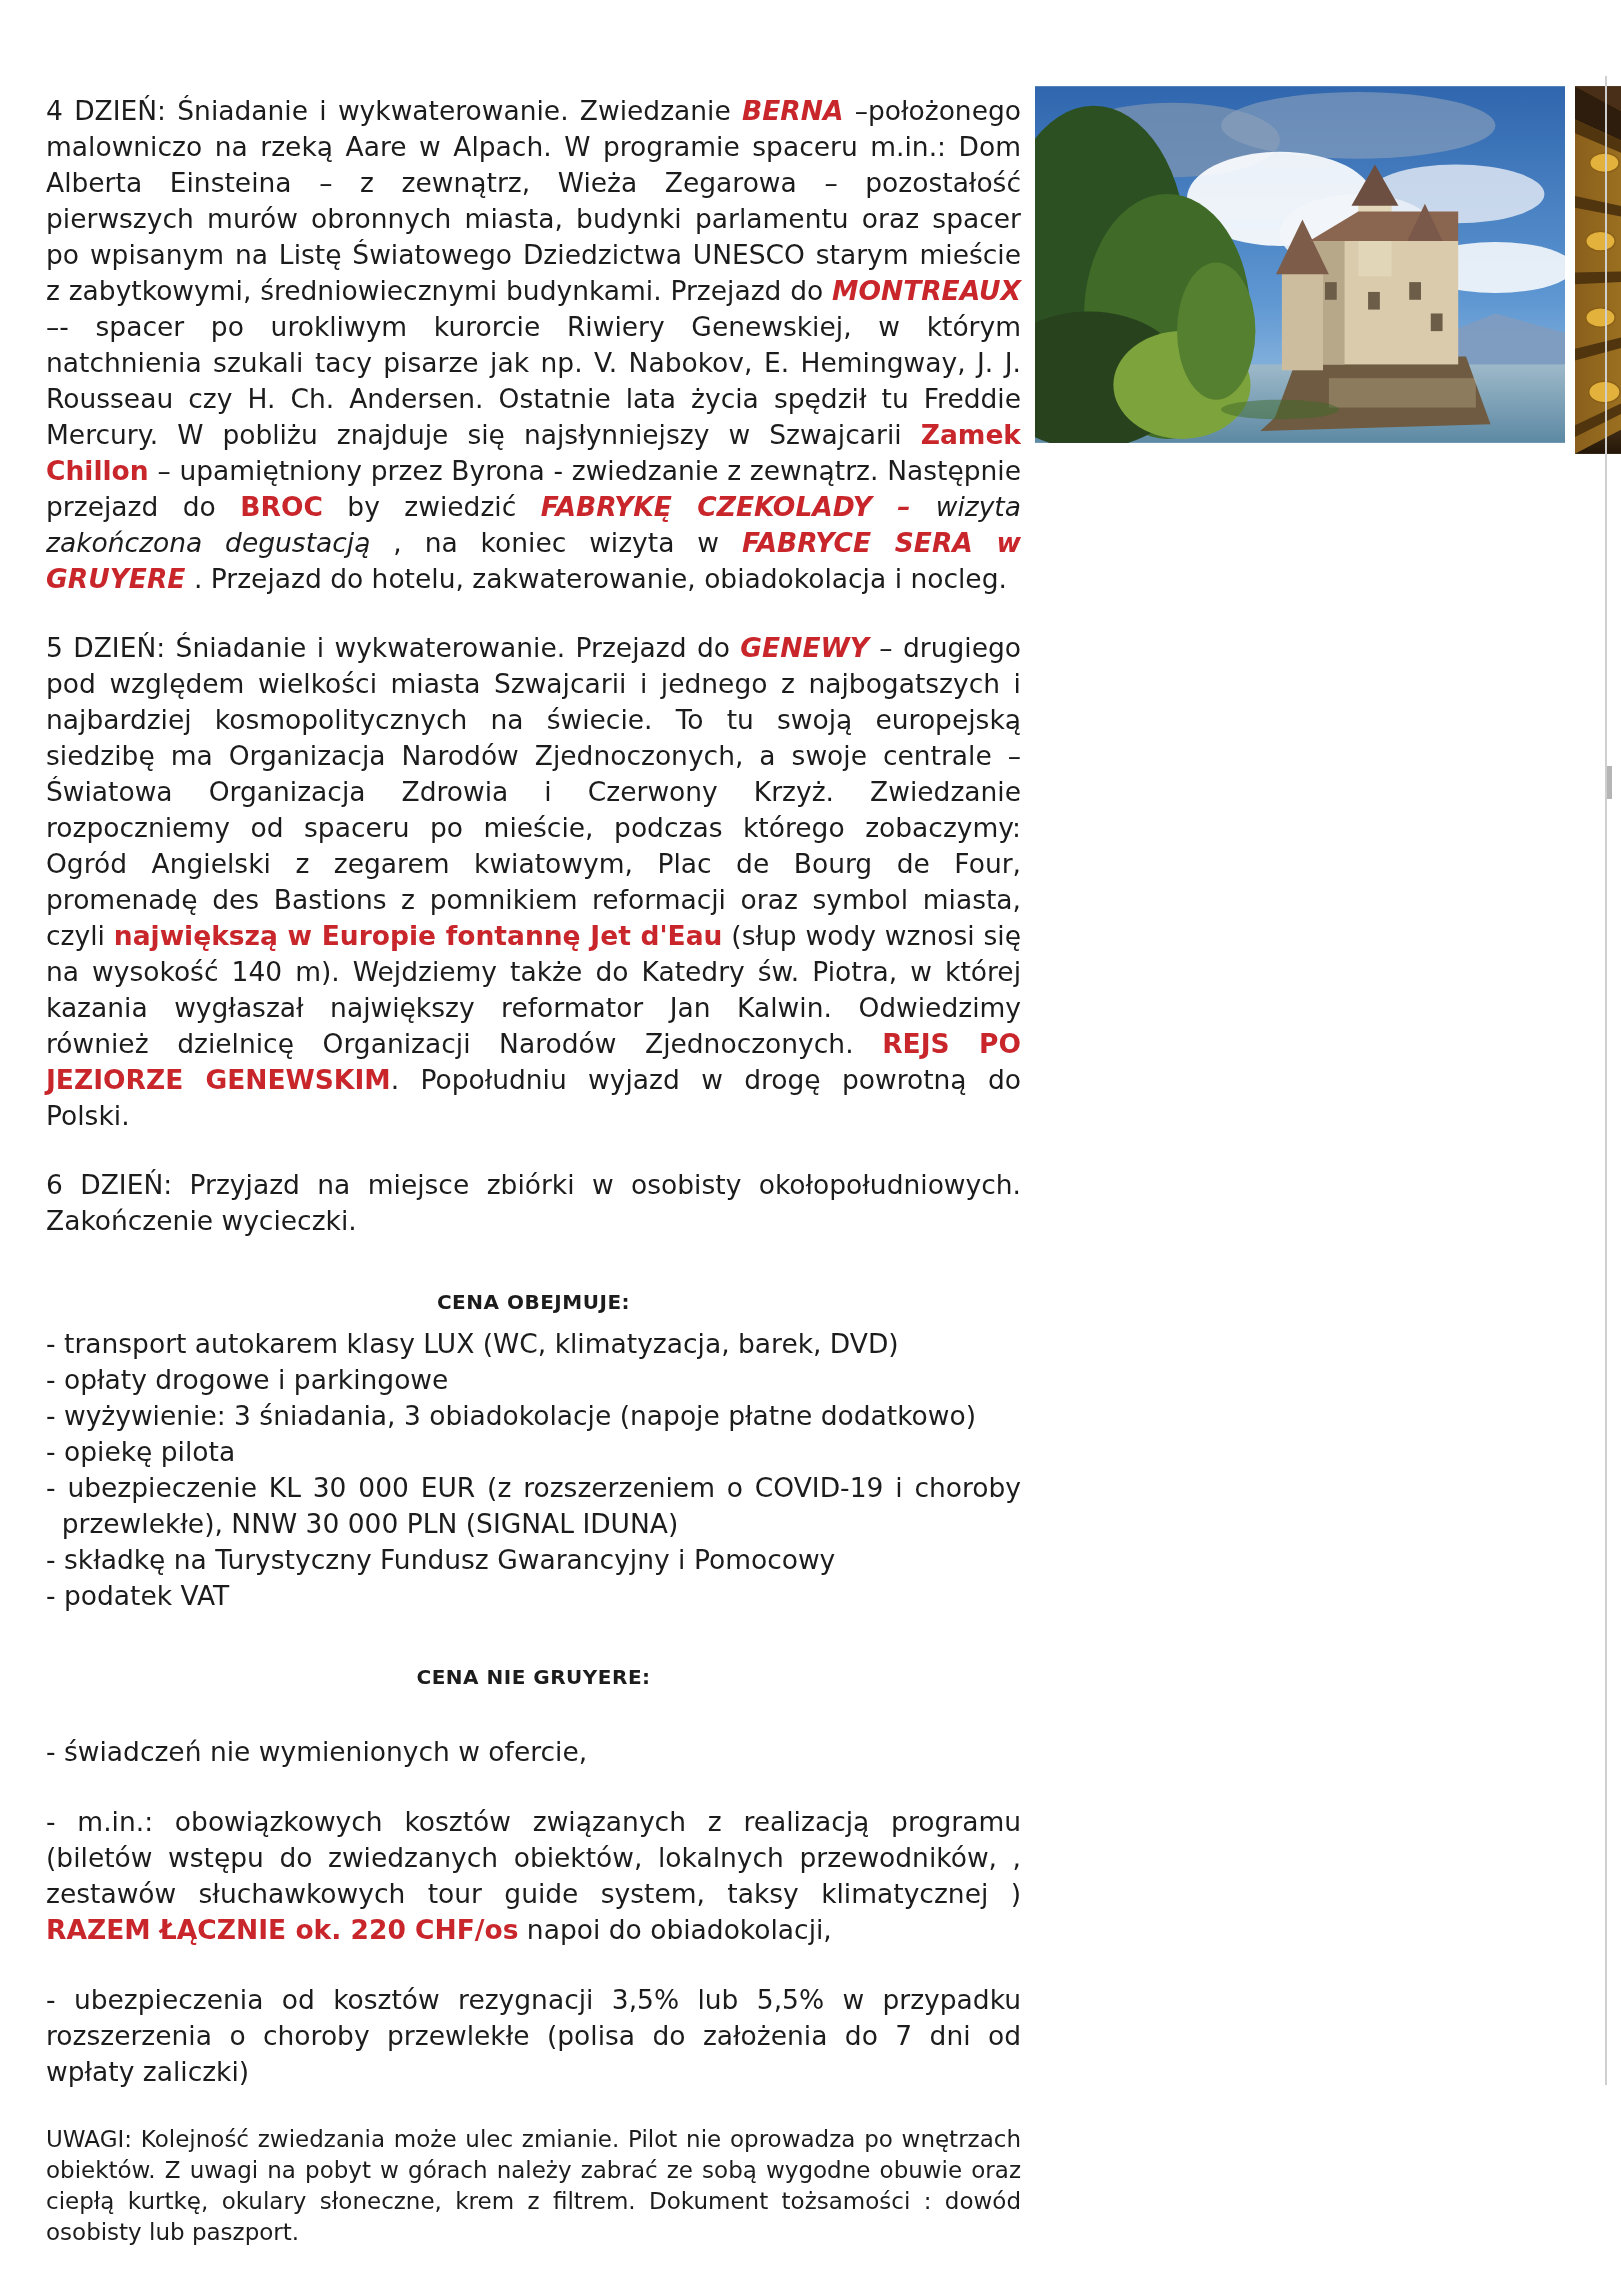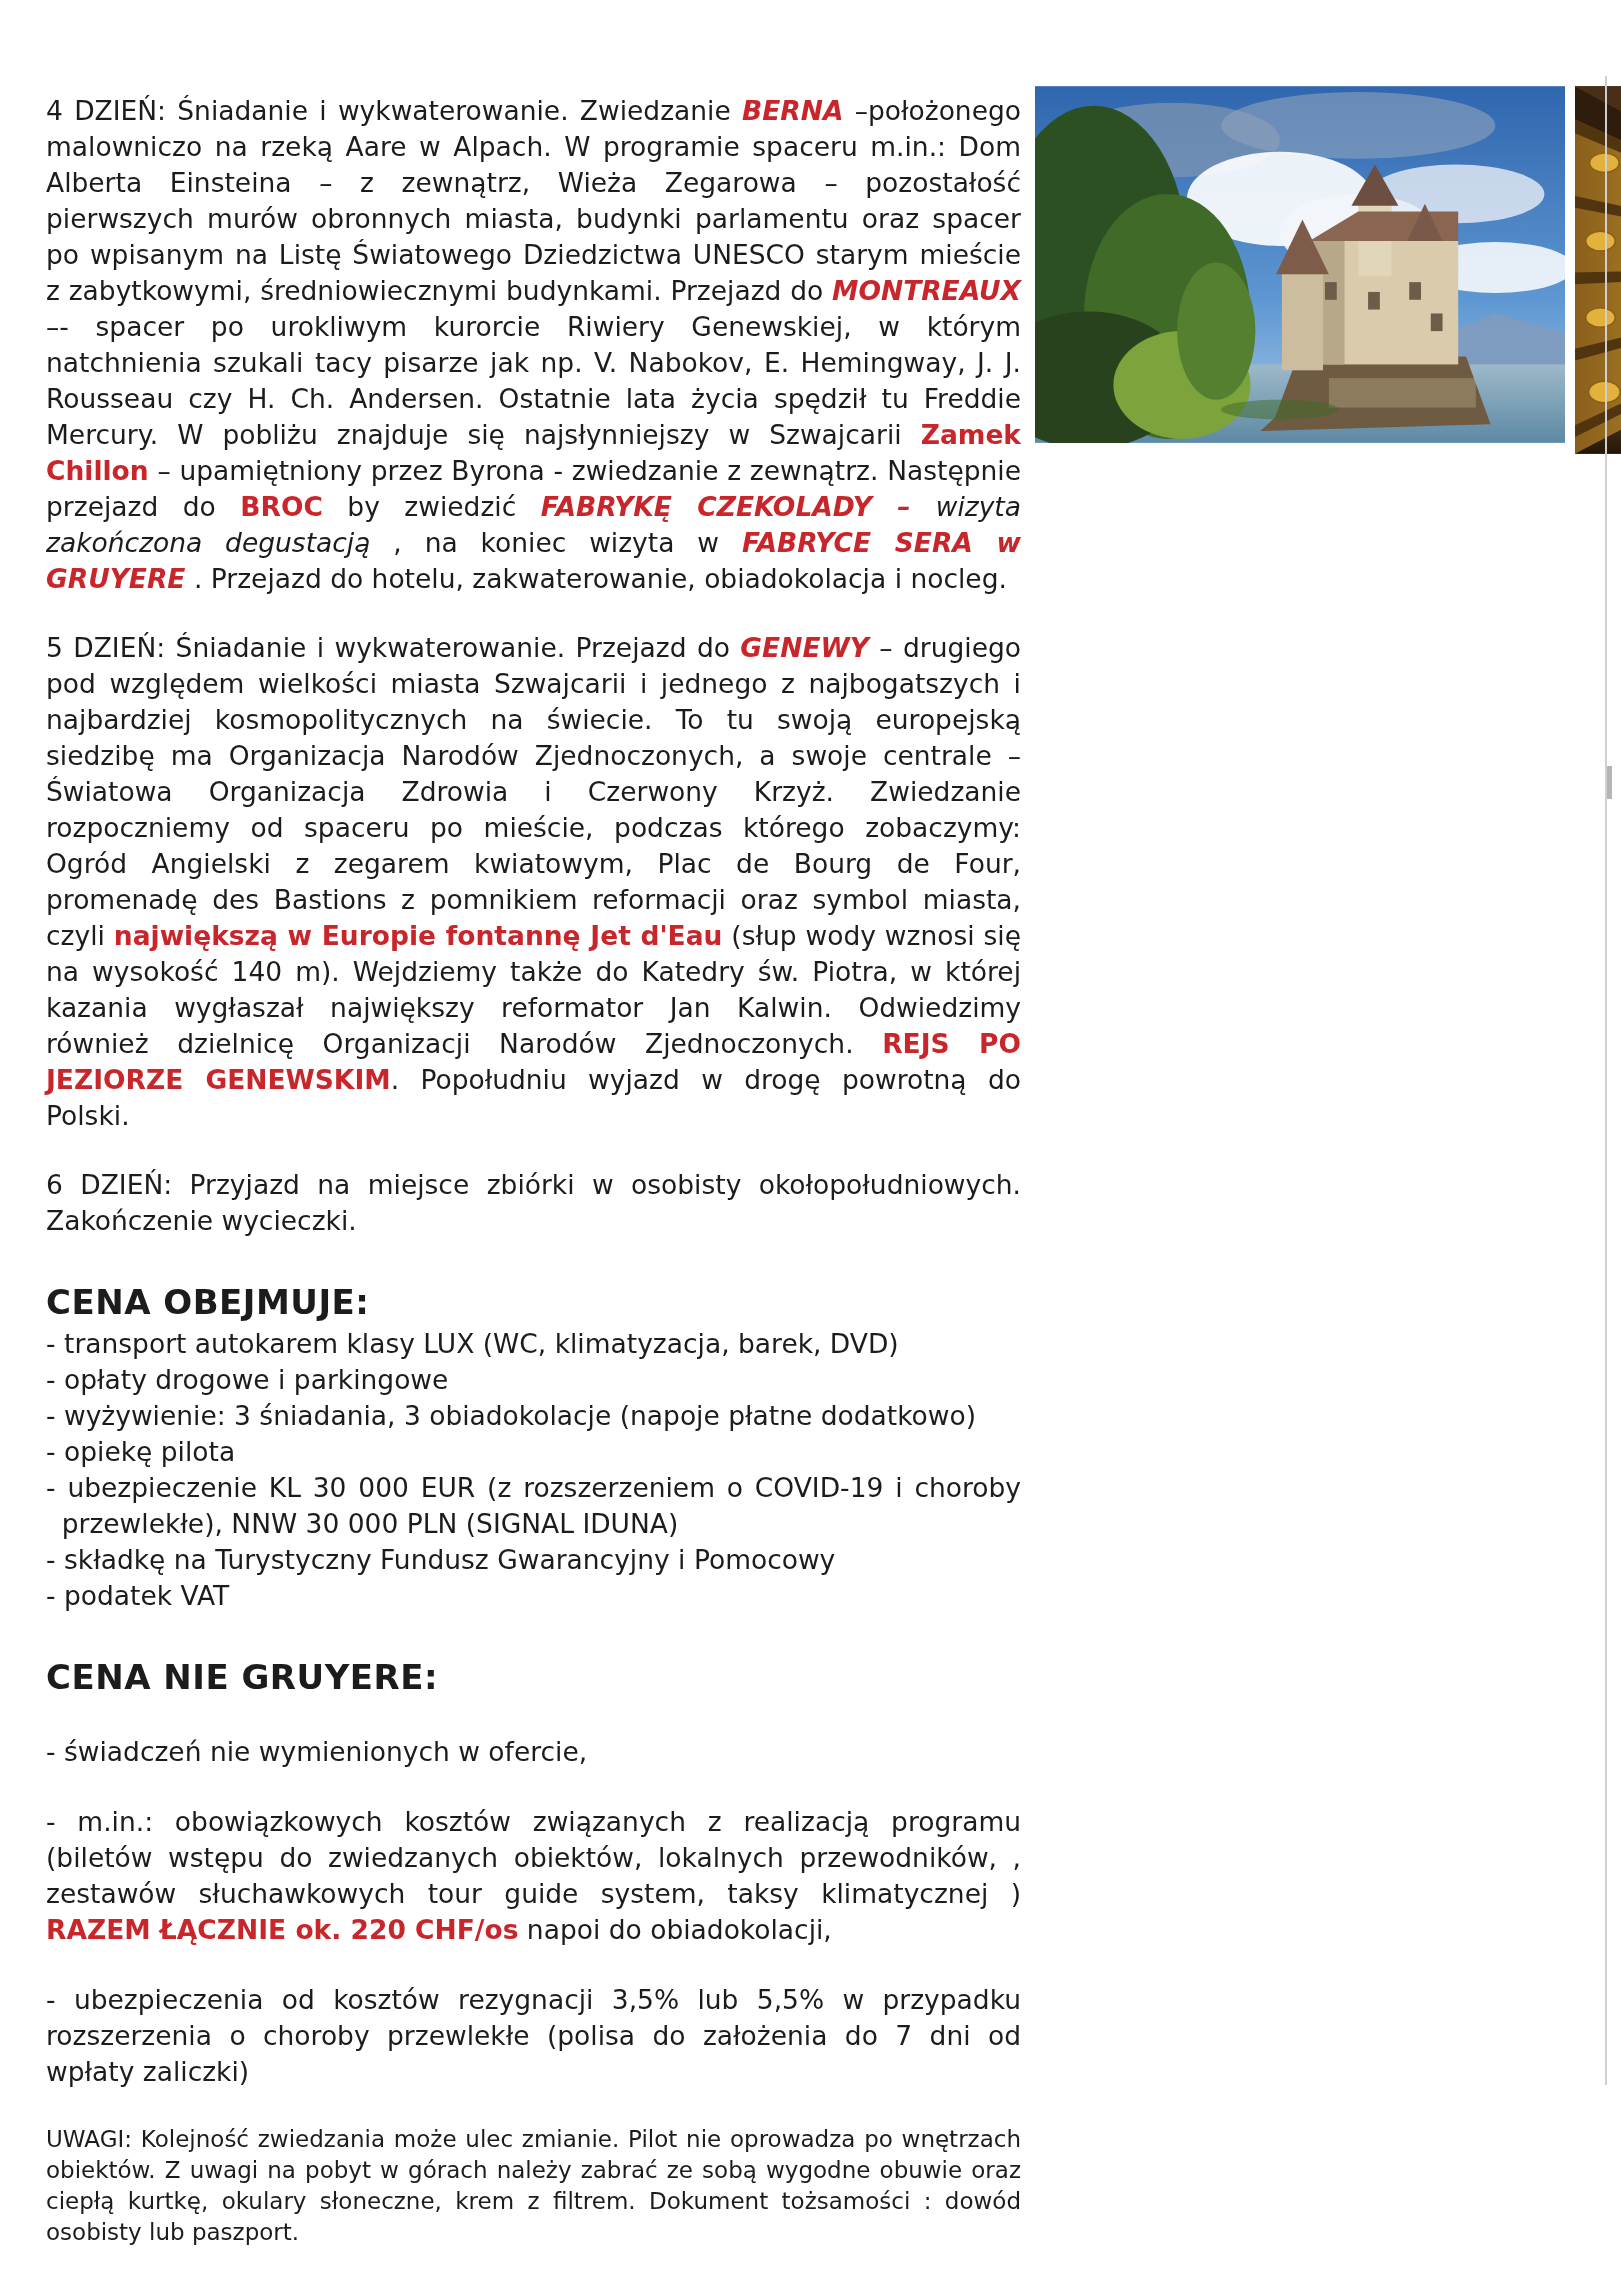--- a/index.html
+++ b/index.html
@@ -18,22 +18,22 @@
   .text-col{
     position:absolute;left:46px;top:93px;width:975px;
     font-size:26.5px;line-height:36px;text-align:justify;
   }
   .para{margin-bottom:33px;}
   .para-last{margin-bottom:45px;}
   .sb{font-weight:400;}
   .si{font-style:italic;}
   .sr{color:var(--red);font-weight:700;}
   .section-title{
-    font-size:34px;font-weight:700;letter-spacing:0.5px;
-    margin-bottom:5.9px;text-align:left;
+    font-size:20px;font-weight:700;letter-spacing:0.5px;
+    margin-bottom:5.9px;text-align:center;
   }
   .incl .list-item{padding-left:15.7px;text-indent:-15.7px;}
   .incl{margin-bottom:45px;}
   .excl-title{margin-bottom:39px;}
   .excl .list-item{margin-bottom:34px;}
   .uwagi{
     font-size:23px;line-height:31px;margin-top:5.9px;
   }
   .photo-col{
     position:absolute;left:1035px;top:86px;width:638px;

